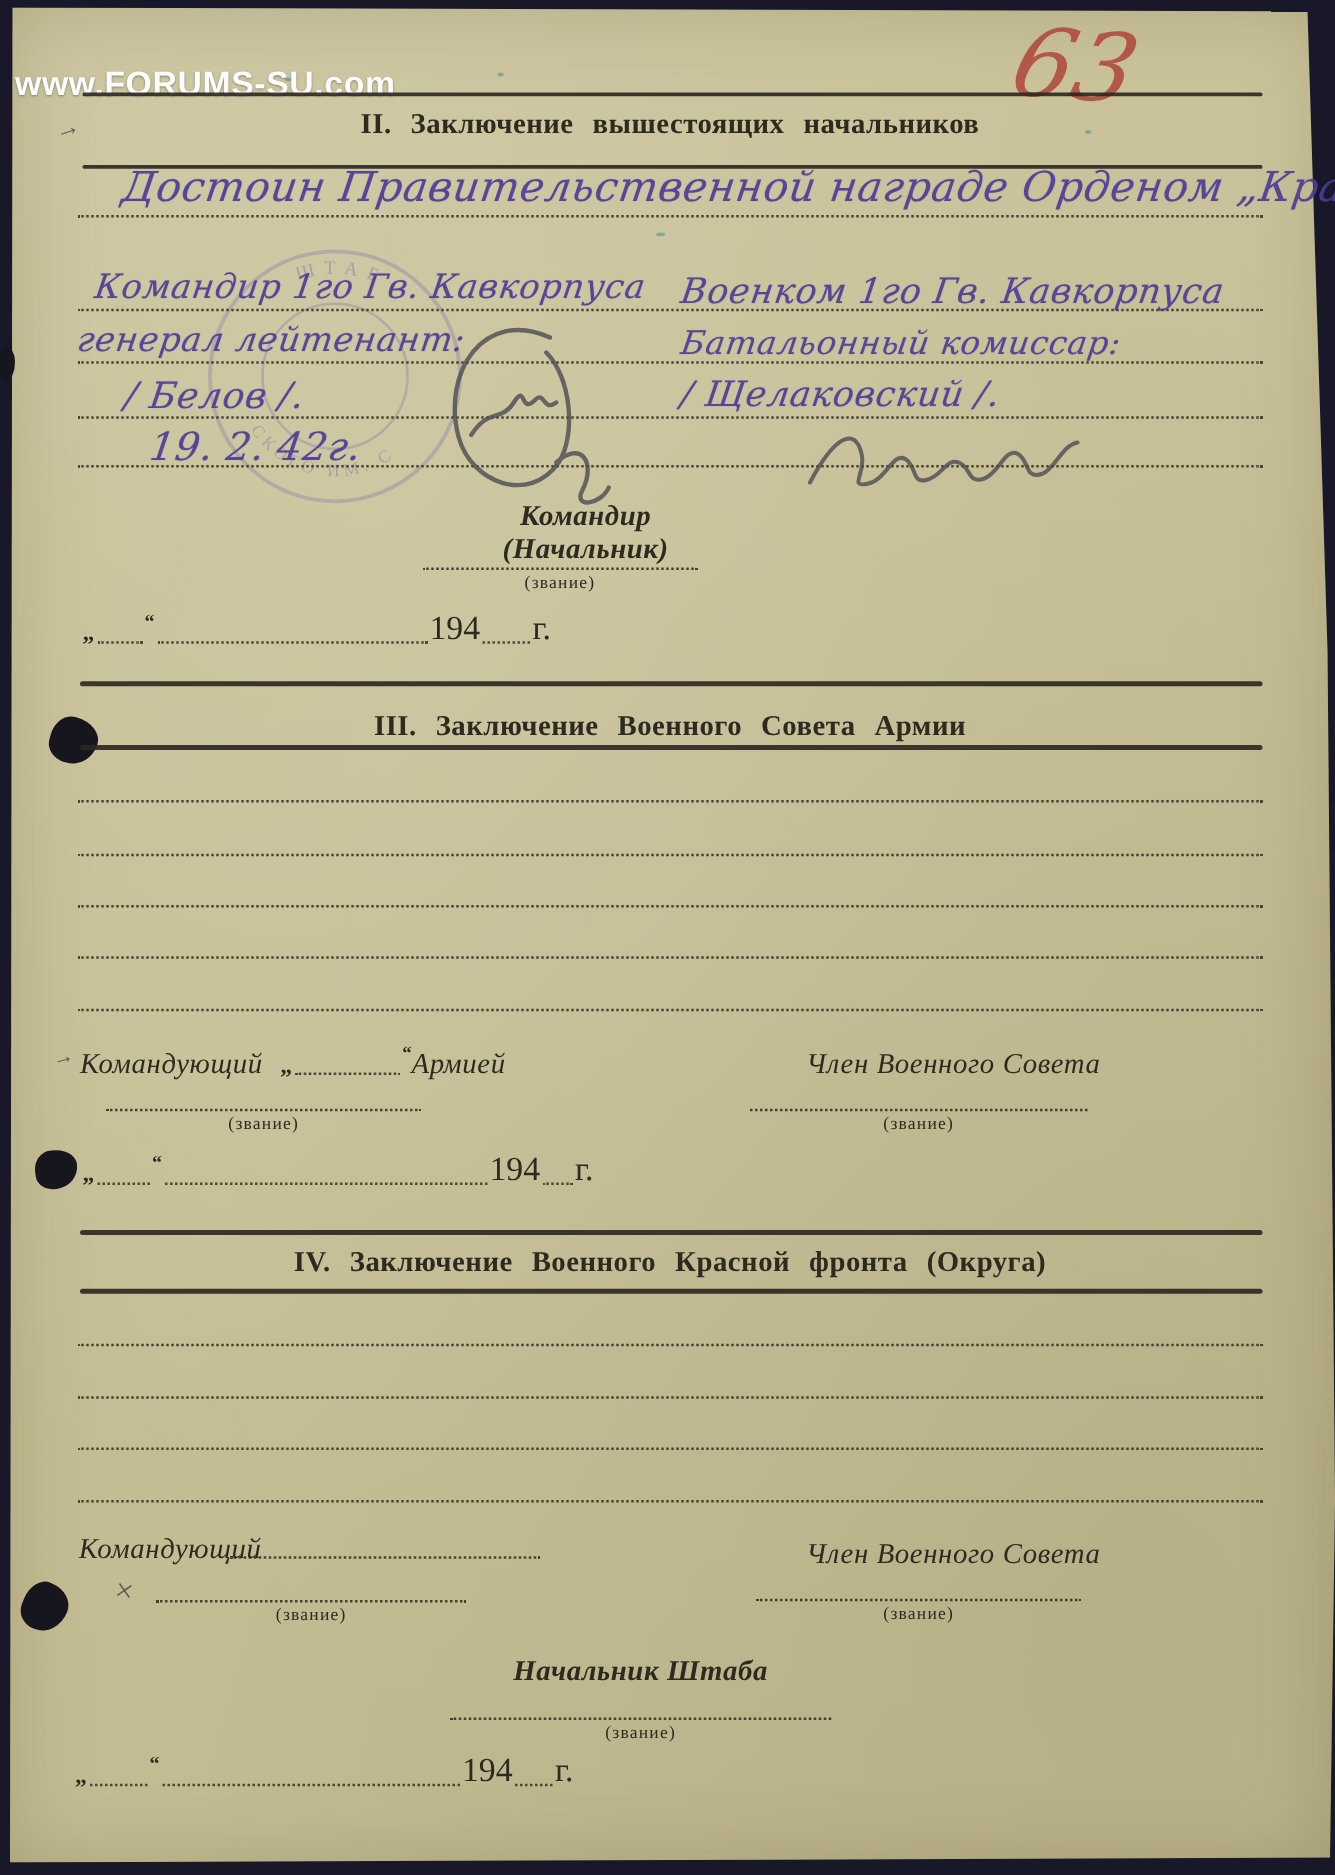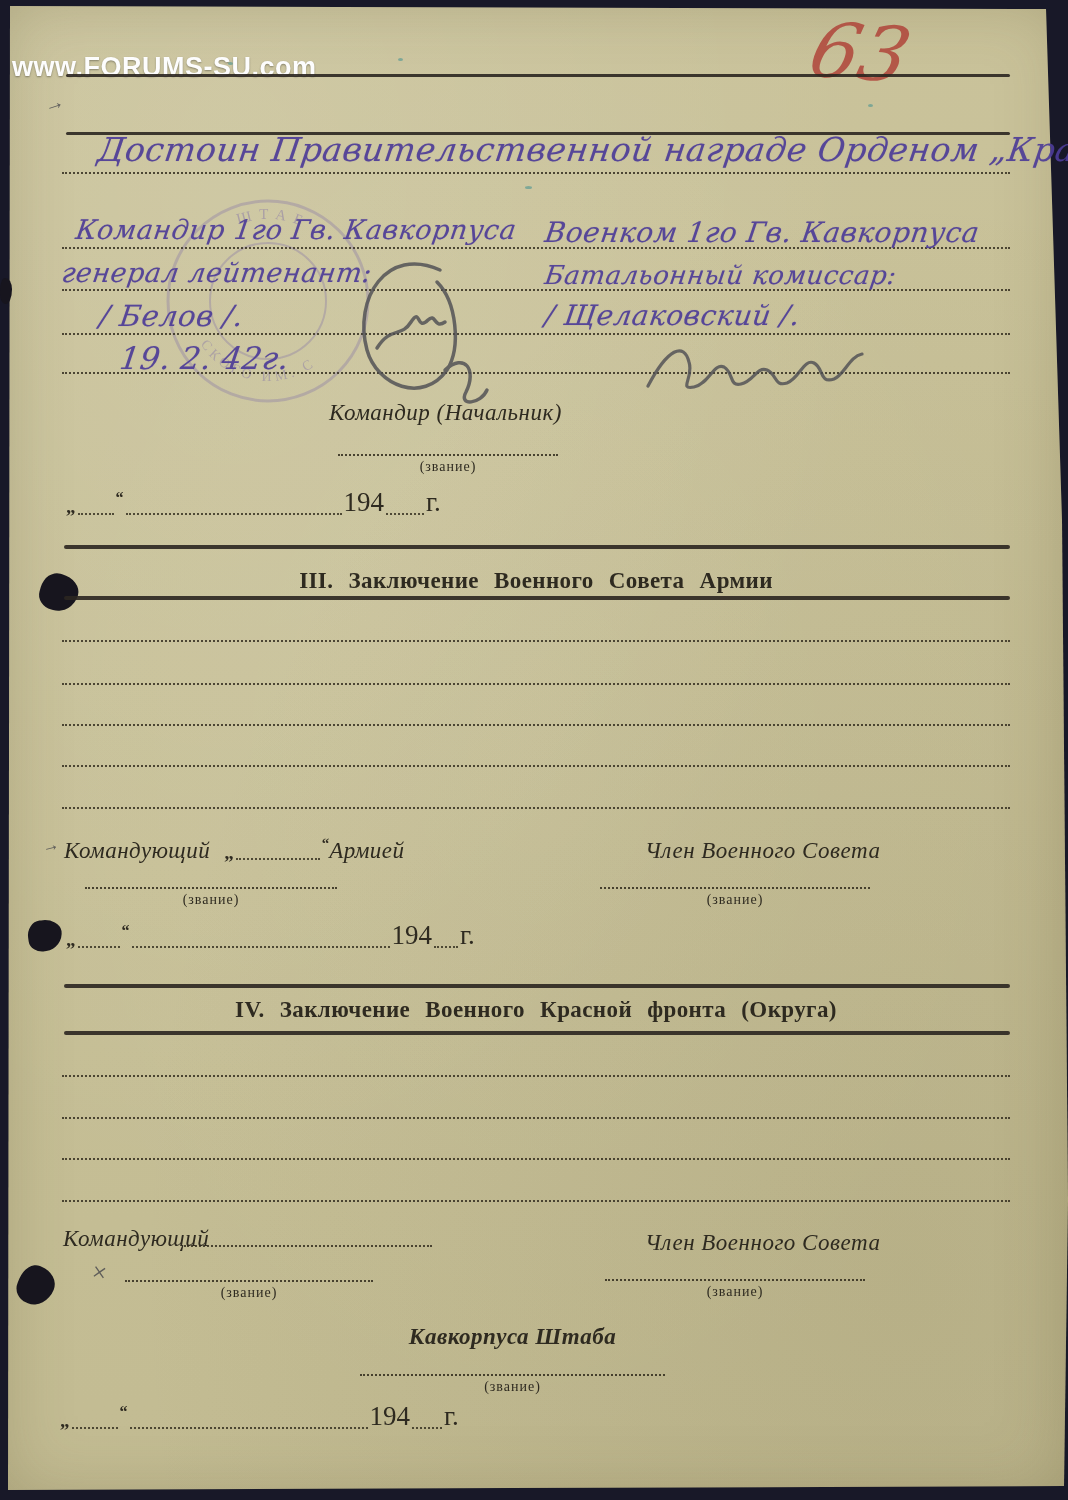--- a/index.html
+++ b/index.html
@@ -65,20 +65,21 @@
 
   <div class="pencil" style="left:44px;top:92px;font-size:20px;transform:rotate(-18deg);">→</div>
   <div class="pencil" style="left:42px;top:836px;font-size:17px;transform:rotate(-14deg);">→</div>
   <div class="pencil" style="left:92px;top:1258px;font-size:26px;transform:rotate(10deg);">×</div>
   <div class="blot" style="left:40px;top:574px;width:38px;height:37px;transform:rotate(16deg);"></div>
   <div class="blot" style="left:28px;top:920px;width:34px;height:31px;transform:rotate(-8deg);"></div>
   <div class="blot" style="left:18px;top:1266px;width:36px;height:39px;transform:rotate(22deg);"></div>
   <div class="blot" style="left:0px;top:278px;width:12px;height:26px;"></div>
 
   <div class="rule" style="left:66px;top:74px;width:944px;"></div>
+  <div class="hdr" style="top:86px;">II. Заключение вышестоящих начальников</div>
   <div class="rule" style="left:66px;top:132px;width:944px;"></div>
 
   <div class="hw" style="left:98px;top:130px;font-size:33px;">Достоин Правительственной награде Орденом „Красной Звезды“</div>
   <div class="dot" style="left:62px;top:172px;width:948px;"></div>
 
   <svg style="left:158px;top:196px;" width="225" height="215" viewBox="0 0 225 215">
     <g stroke="#7a68a8" fill="none" opacity="0.30">
       <circle cx="110" cy="105" r="100" stroke-width="3"></circle>
       <circle cx="110" cy="105" r="58" stroke-width="2"></circle>
     </g>
@@ -112,21 +113,21 @@
     <g stroke="#4c4c52" stroke-width="3.5" fill="none" stroke-linecap="round" opacity="0.8">
       <path d="M125,18 C72,-6 38,46 52,98 C62,134 108,152 132,118 C146,96 142,50 122,30"></path>
       <path d="M62,96 C76,74 86,86 96,70 C106,54 101,80 113,68 C121,60 119,78 130,70"></path>
       <path d="M130,118 C150,100 162,118 151,140 C143,155 166,152 172,138"></path>
     </g>
   </svg>
   <svg style="left:638px;top:328px;" width="235" height="75" viewBox="0 0 235 75">
     <path d="M10,58 C30,20 46,14 51,34 C56,50 40,62 56,59 C71,56 76,34 86,39 C96,45 91,59 103,56 C116,53 119,38 129,42 C139,46 136,59 149,55 C161,51 166,30 176,35 C186,40 181,56 196,51 C206,47 212,28 224,26" stroke="#4c4c52" stroke-width="3.2" fill="none" stroke-linecap="round" opacity="0.8"></path>
   </svg>
 
-  <div class="lbl" style="left:328px;top:400px;width:235px;text-align:center;font-weight:normal;">Командир (Начальник)</div>
+  <div class="lbl" style="left:351px;top:400px;width:235px;text-align:center;font-weight:bold;">Командир (Начальник)</div>
   <div class="zv" style="left:338px;top:452px;width:220px;">
     <div class="zvline"></div>
     <div class="zvcap">(звание)</div>
   </div>
 
   <div class="dateline" style="left:66px;top:492px;">
     <span class="qo">„</span>
     <span class="seg" style="width:36px"></span>
     <span class="qc">“</span>
     <span class="seg" style="width:216px"></span>
@@ -188,21 +189,21 @@
 
   <div class="zv" style="left:125px;top:1278px;width:248px;">
     <div class="zvline"></div>
     <div class="zvcap">(звание)</div>
   </div>
   <div class="zv" style="left:605px;top:1277px;width:260px;">
     <div class="zvline"></div>
     <div class="zvcap">(звание)</div>
   </div>
 
-  <div class="lbl" style="left:360px;top:1324px;width:305px;text-align:center;font-weight:bold;">Кавкорпуса Штаба</div>
+  <div class="lbl" style="left:360px;top:1324px;width:305px;text-align:center;font-weight:bold;">Начальник Штаба</div>
   <div class="zv" style="left:360px;top:1372px;width:305px;">
     <div class="zvline"></div>
     <div class="zvcap">(звание)</div>
   </div>
 
   <div class="dateline" style="left:60px;top:1406px;">
     <span class="qo">„</span>
     <span class="seg" style="width:46px"></span>
     <span class="qc">“</span>
     <span class="seg" style="width:238px"></span>

